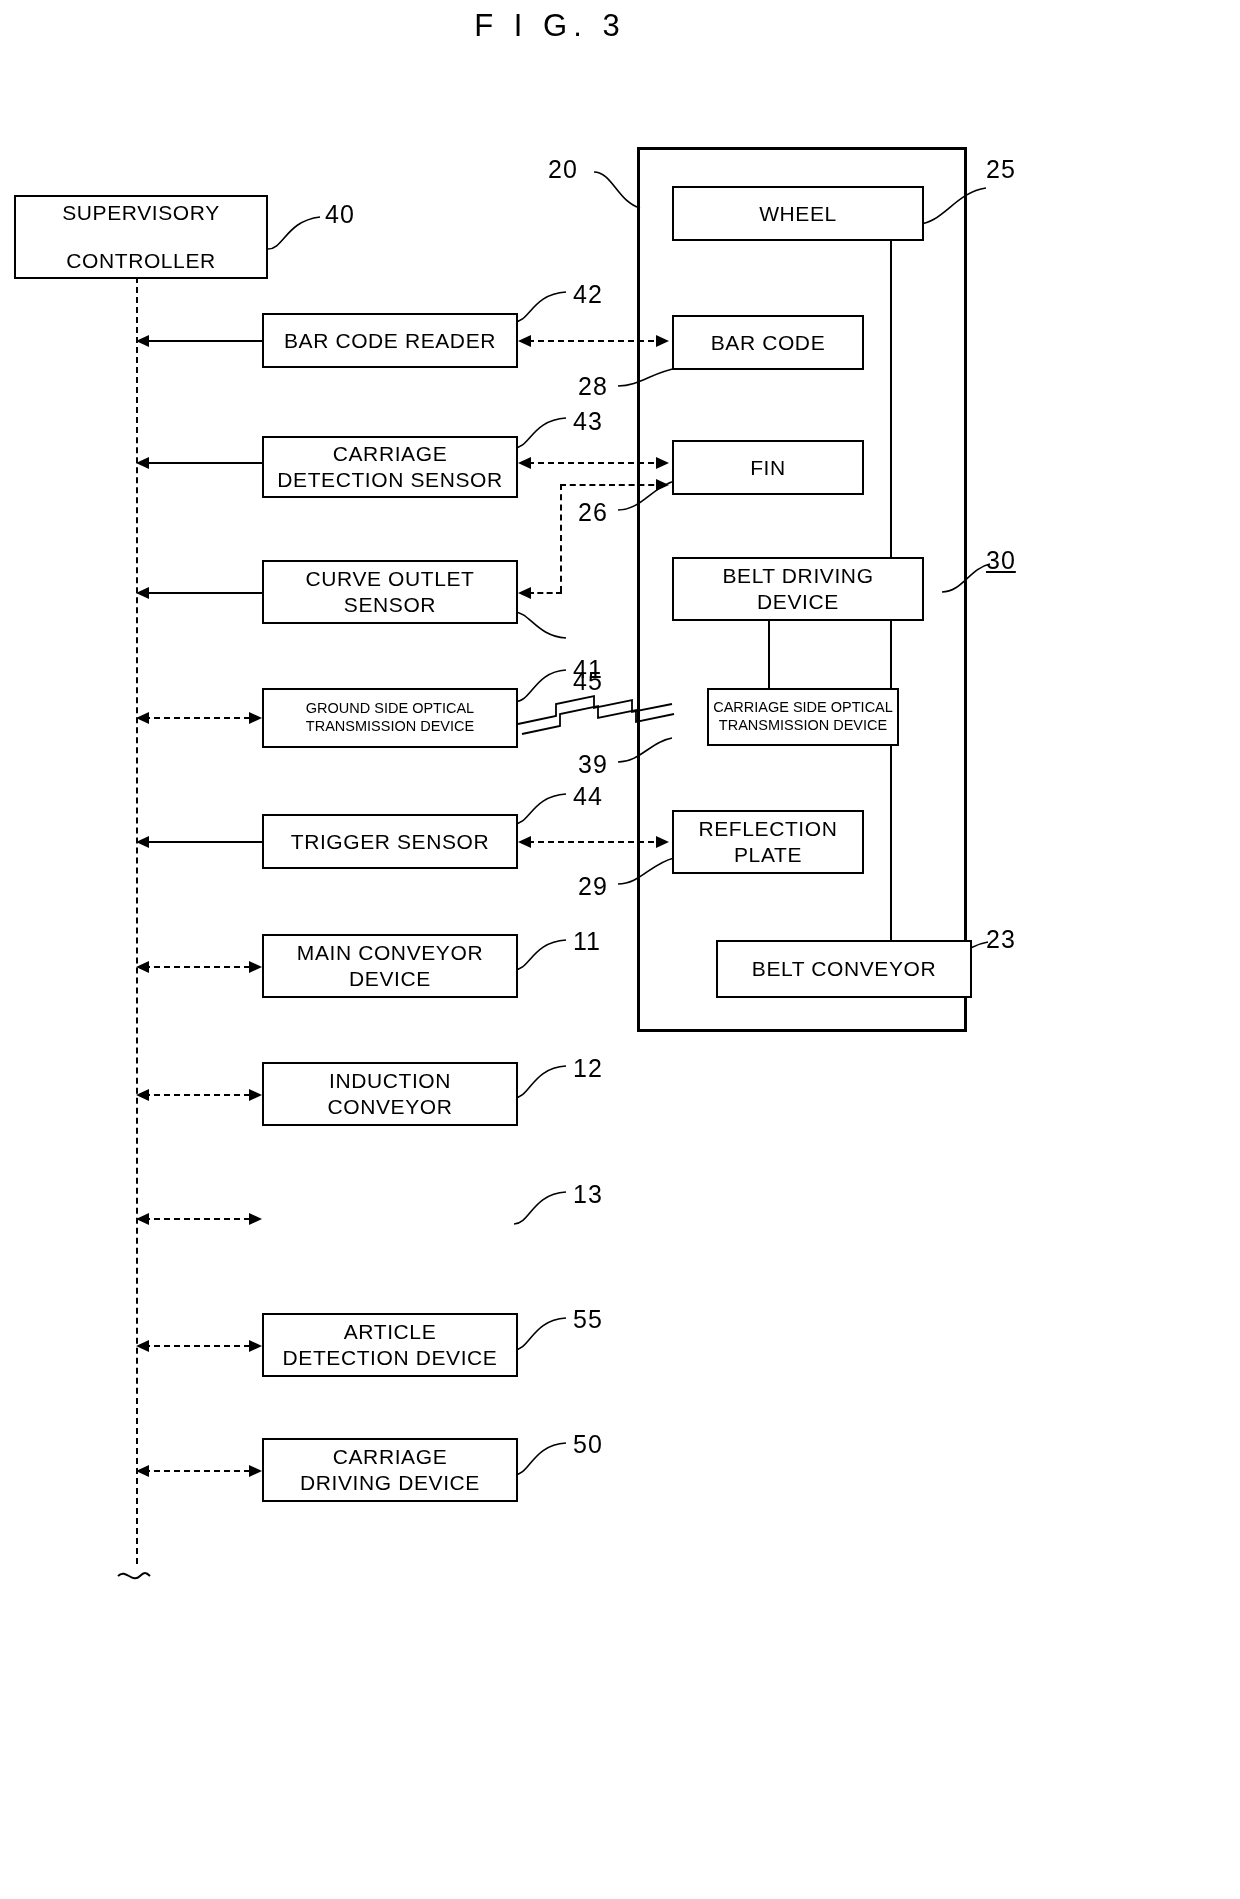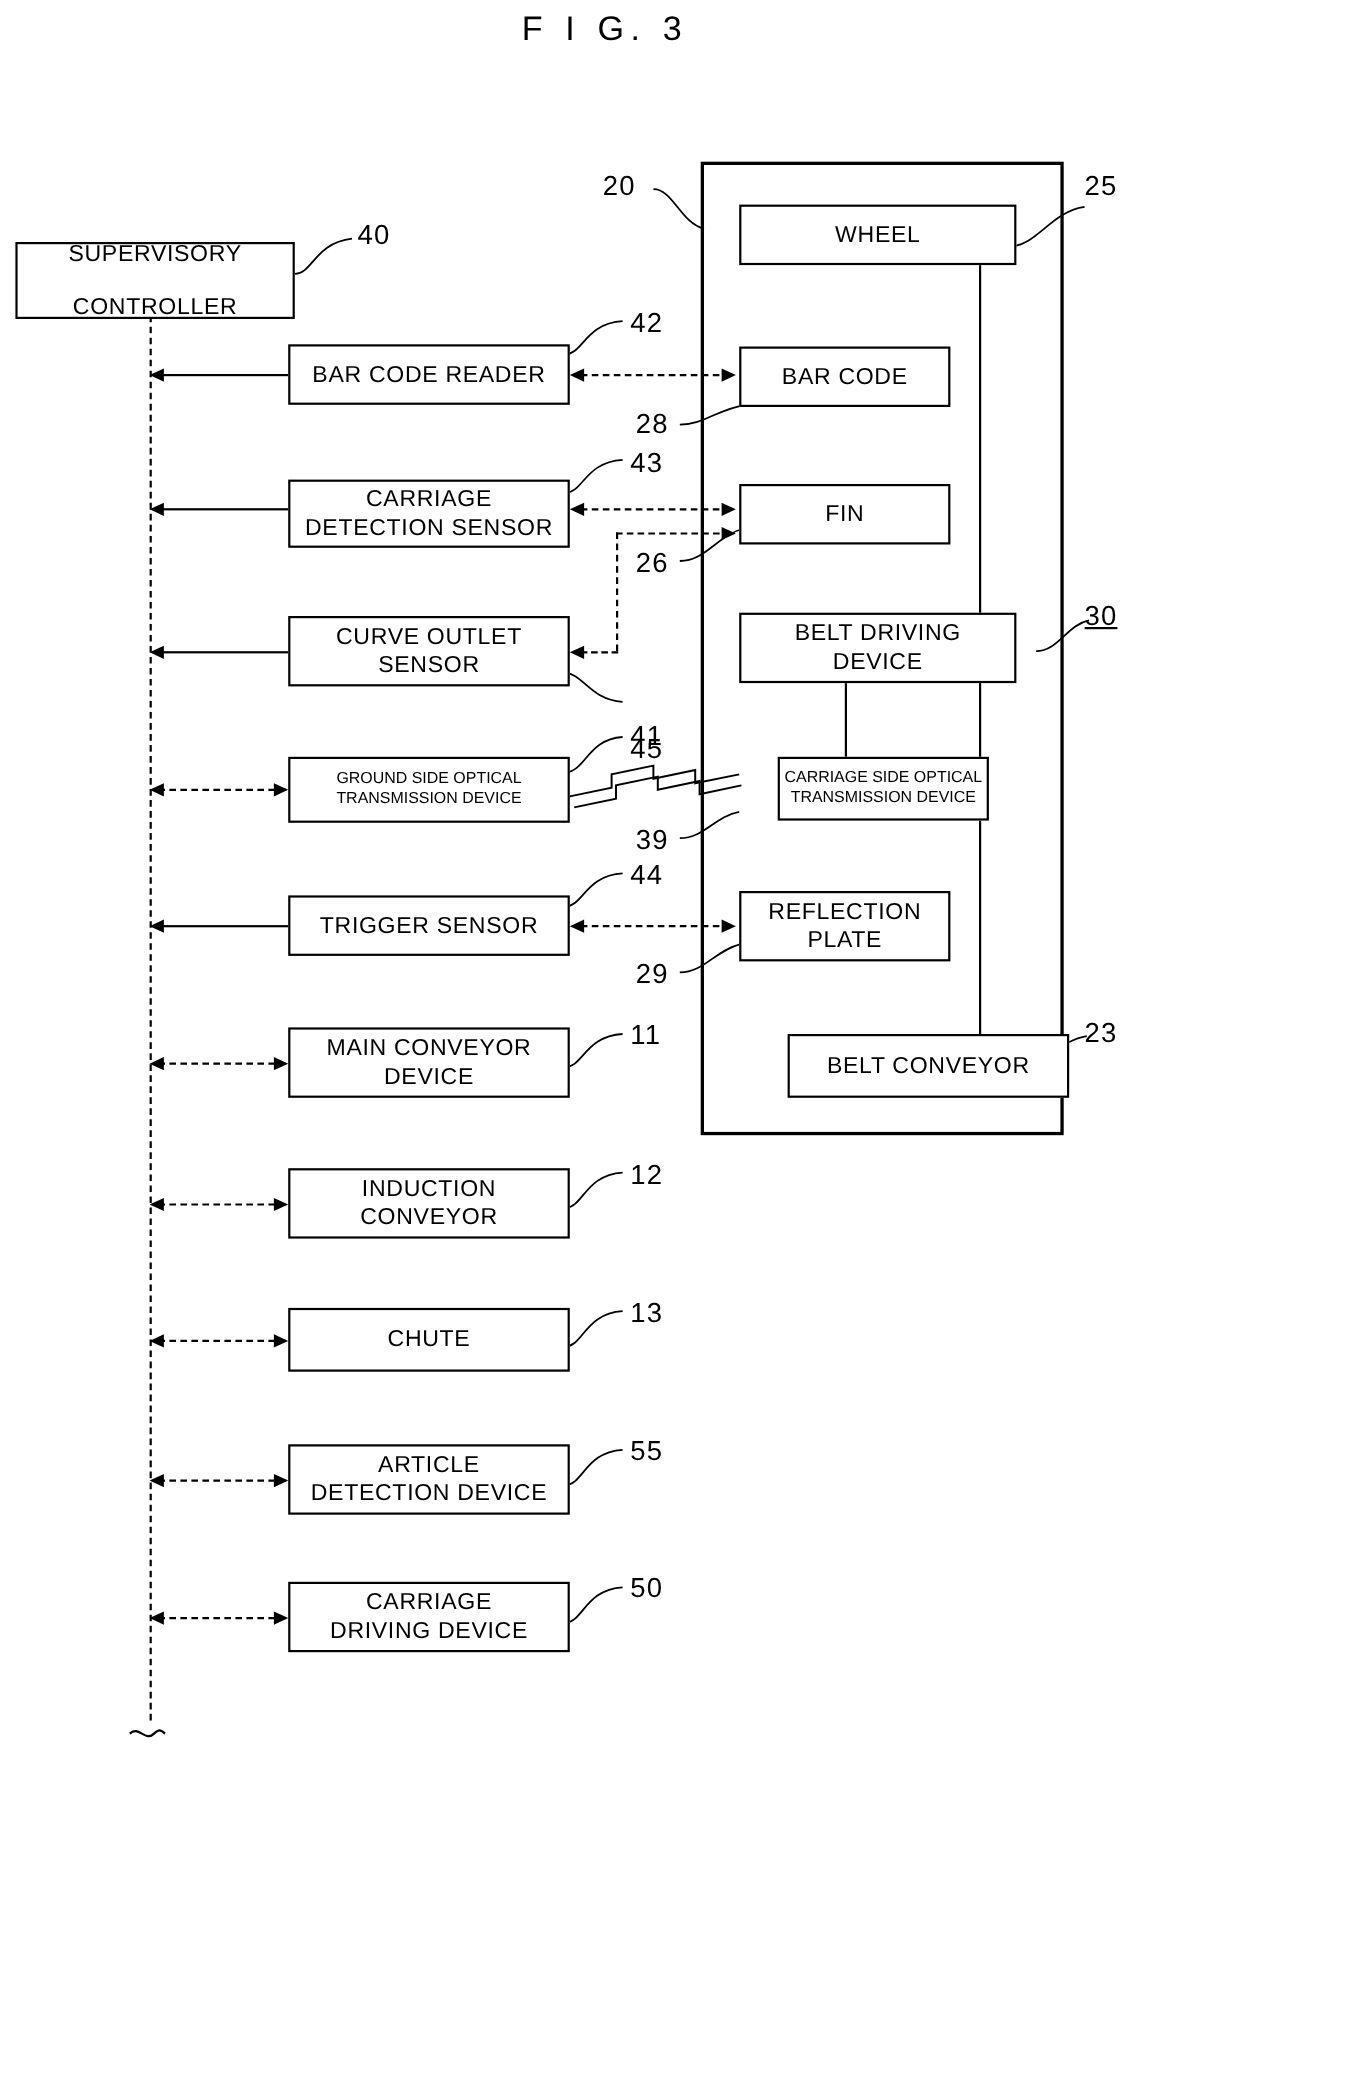--- a/index.html
+++ b/index.html
@@ -86,21 +86,21 @@
 </style>
 </head>
 <body>
 
 <div id="page">
 
   <div class="fig-title">F I G.  3</div>
 
   <div class="container20" style="left:637px;top:147px;width:330px;height:885px;"></div>
 
-  <div class="box" style="left:14px;top:220px;width:254px;height:70px;flex-direction:column;gap:22px;">
+  <div class="box" style="left:14px;top:195px;width:254px;height:84px;flex-direction:column;gap:22px;">
     <span class="txt">SUPERVISORY</span>
     <span class="txt">CONTROLLER</span>
   </div>
 
   <div class="box" style="left:262px;top:313px;width:256px;height:55px;">
     <span class="txt">BAR CODE READER</span>
   </div>
 
   <div class="box" style="left:262px;top:436px;width:256px;height:62px;flex-direction:column;">
     <span class="txt">CARRIAGE</span>
@@ -124,23 +124,20 @@
   <div class="box" style="left:262px;top:934px;width:256px;height:64px;flex-direction:column;">
     <span class="txt">MAIN CONVEYOR</span>
     <span class="txt">DEVICE</span>
   </div>
 
   <div class="box" style="left:262px;top:1062px;width:256px;height:64px;flex-direction:column;">
     <span class="txt">INDUCTION</span>
     <span class="txt">CONVEYOR</span>
   </div>
 
-  <div class="box" style="left:262px;top:1189px;width:256px;height:58px;">
-    <span class="txt">CHUTE</span>
-  </div>
 
   <div class="box" style="left:262px;top:1313px;width:256px;height:64px;flex-direction:column;">
     <span class="txt">ARTICLE</span>
     <span class="txt">DETECTION DEVICE</span>
   </div>
 
   <div class="box" style="left:262px;top:1438px;width:256px;height:64px;flex-direction:column;">
     <span class="txt">CARRIAGE</span>
     <span class="txt">DRIVING DEVICE</span>
   </div>

